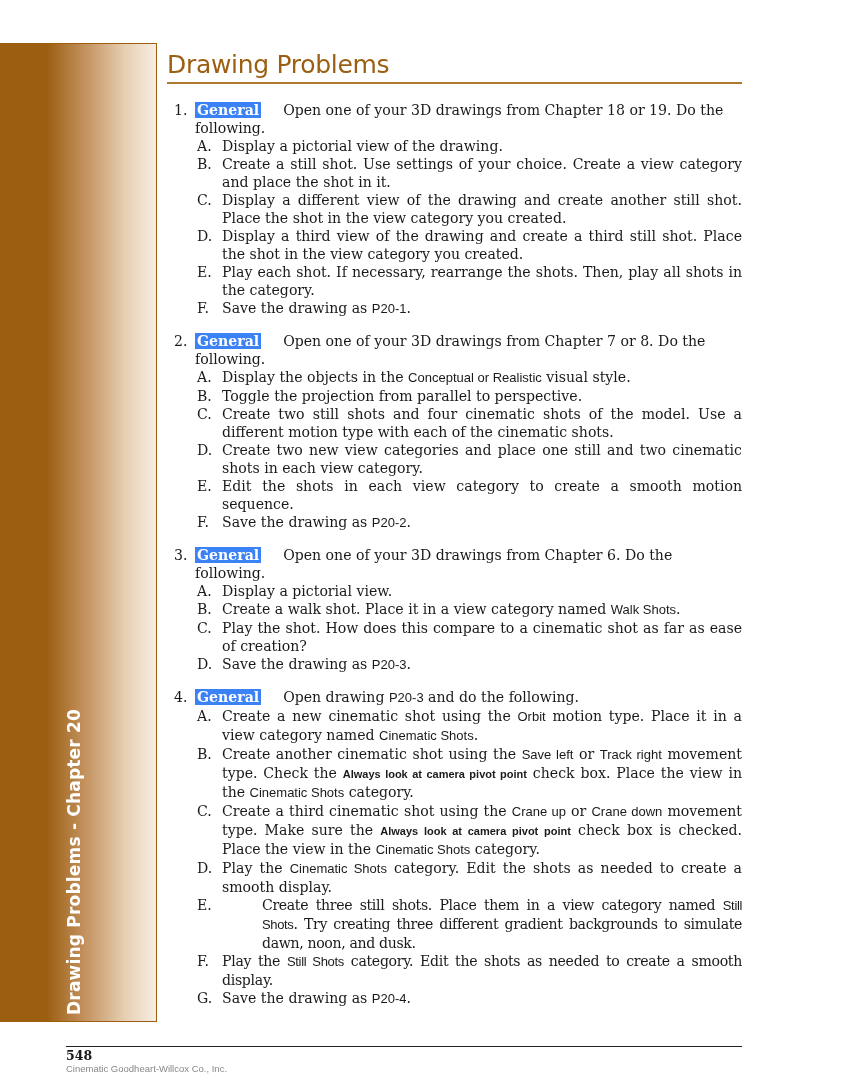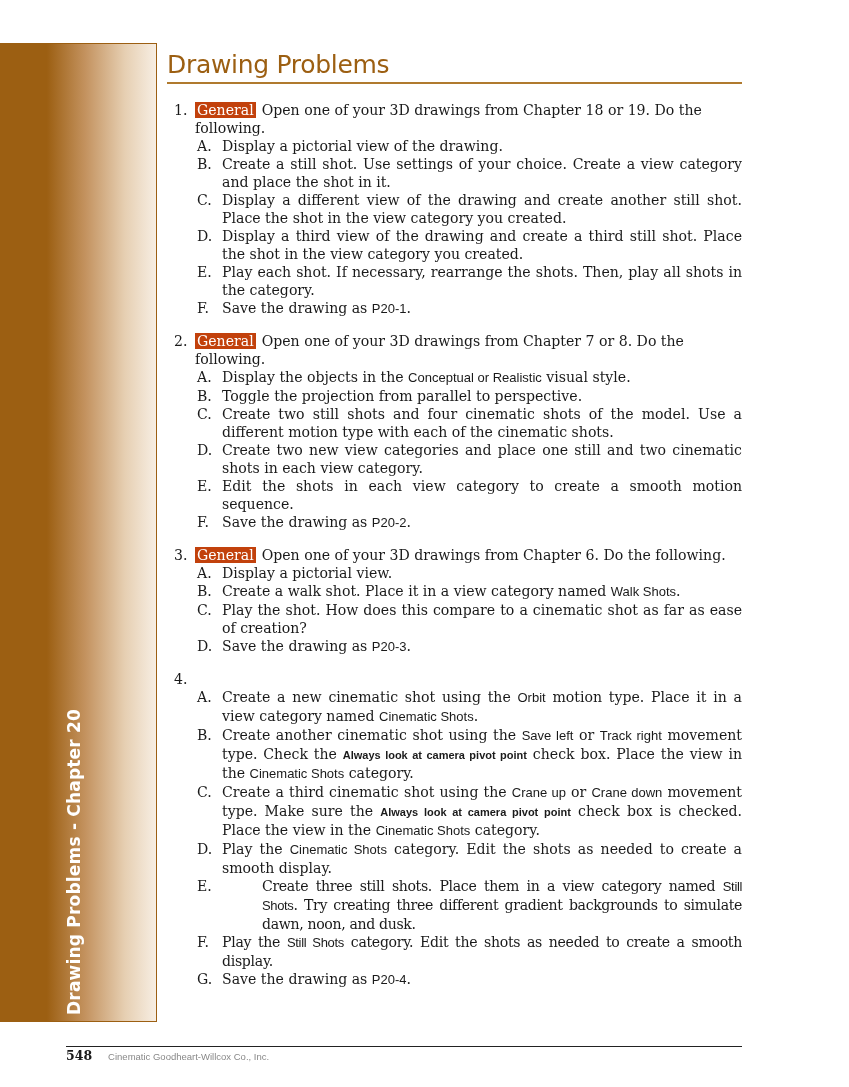--- a/index.html
+++ b/index.html
@@ -10,29 +10,29 @@
   .sidebar-label { position:absolute; left:64px; bottom:6px; transform-origin:left bottom;
     transform:rotate(-90deg) translateY(100%); white-space:nowrap;
     font-family:"DejaVu Sans","Liberation Sans",sans-serif; font-weight:bold; font-size:17px; color:#ffffff; letter-spacing:0.2px; }
   .page-title { position:absolute; left:167px; top:50px; width:575px; margin:0;
     font-family:"DejaVu Sans","Liberation Sans",sans-serif; font-weight:normal; font-size:25px; color:#9c5f12;
     padding-bottom:2px; border-bottom:2px solid #b07a2e; line-height:30px; letter-spacing:-0.3px; }
   .content { position:absolute; left:174px; top:101px; width:568px; font-size:14.1px; line-height:18px; }
   .problem { margin-bottom:14px; }
   .prob-head { display:flex; }
   .prob-num { width:21px; flex:none; }
-  .badge { background:#c2410c; color:#fff; font-weight:normal; padding:0 2px; margin-right:6px; }
+  .badge { background:#3b82f6; color:#fff; font-weight:bold; padding:0 2px; margin-right:22px; }
   .steps { list-style:none; margin:0; padding:0; }
   .step { display:flex; text-align:justify; }
   .step-letter { width:25px; flex:none; padding-left:23px; box-sizing:content-box; }
   .step-text { flex:1; }
   .sans { font-family:"Liberation Sans","DejaVu Sans",sans-serif; font-size:13px; }
   .sans-b { font-family:"Liberation Sans","DejaVu Sans",sans-serif; font-size:11px; font-weight:bold; }
   .footer-rule { position:absolute; left:66px; top:1046px; width:676px; height:1px; background:#222; }
-  .footer { position:absolute; left:66px; top:1048px; width:676px; display:flex; align-items:baseline; font-size:12.5px; }
+  .footer { position:absolute; left:66px; top:1048px; width:676px; display:flex; align-items:baseline; font-size:12.5px;flex-direction:column; }
   .page-num { font-weight:bold; margin-right:16px; }
   .book-title { flex:1; }
   .copyright { font-family:"Liberation Sans","DejaVu Sans",sans-serif; font-size:9.5px; color:#888; }
 </style>
 </head>
 <body>
 
 <div class="sidebar">
   <div class="sidebar-label">Drawing Problems - Chapter 20</div>
 </div>
@@ -128,20 +128,21 @@
       <li class="step">
           <span class="step-letter">D.</span>
           <span class="step-text"><span>Save the drawing as </span><span class="sans">P20-3</span><span>.</span></span>
         </li>
     </ul>
   </div>
 
   <div class="problem">
     <div class="prob-head">
       <span class="prob-num">4.</span>
+      <span><span class="badge">General</span><span><span>Open drawing </span><span class="sans">P20-3</span><span> and do the following.</span></span></span>
     </div>
     <ul class="steps">
       <li class="step">
           <span class="step-letter">A.</span>
           <span class="step-text"><span>Create a new cinematic shot using the </span><span class="sans">Orbit</span><span> motion type. Place it in a view category named </span><span class="sans">Cinematic Shots</span><span>.</span></span>
         </li>
       <li class="step">
           <span class="step-letter">B.</span>
           <span class="step-text"><span>Create another cinematic shot using the </span><span class="sans">Save left</span><span> or </span><span class="sans">Track right</span><span> movement type. Check the </span><span class="sans-b">Always look at camera pivot point</span><span> check box. Place the view in the </span><span class="sans">Cinematic Shots</span><span> category.</span></span>
         </li>

